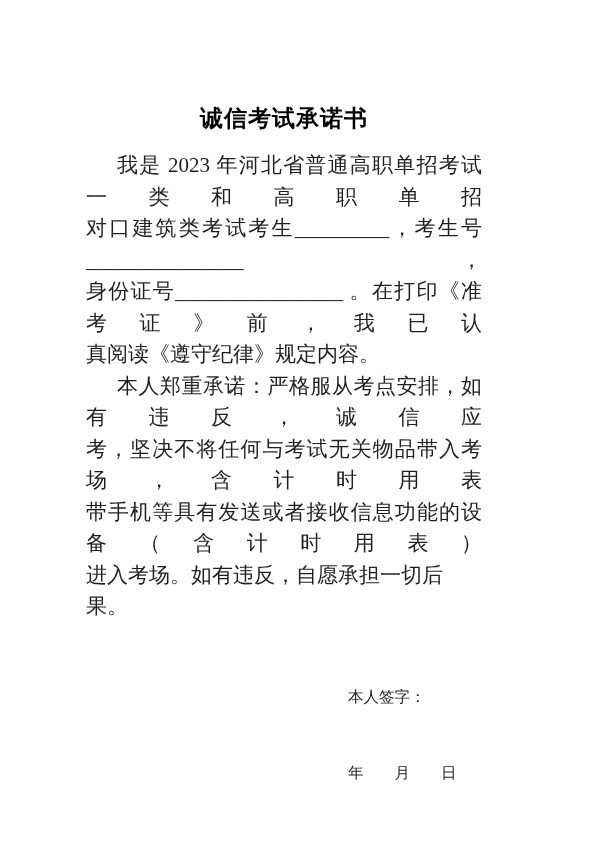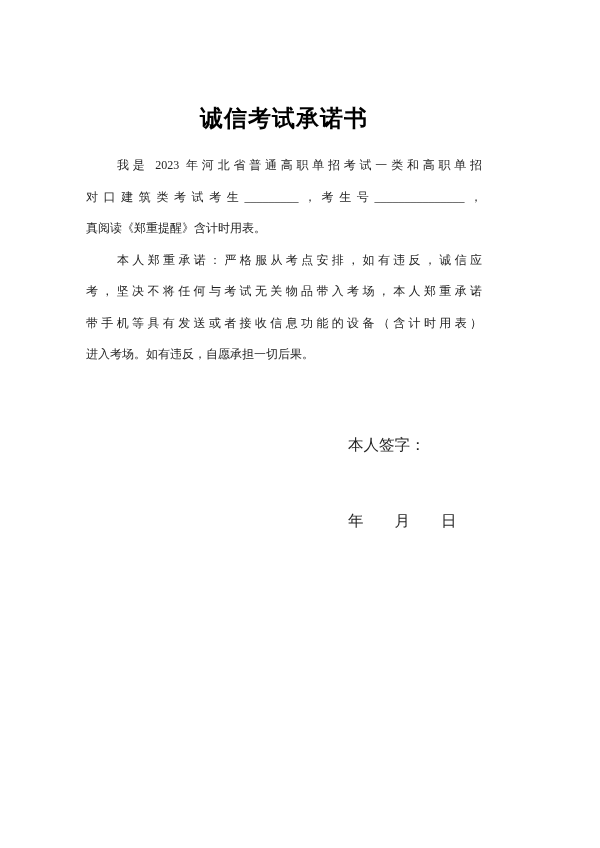--- a/index.html
+++ b/index.html
@@ -34,21 +34,21 @@
     margin:31px 0 0 0;
     padding-left:37px;
     font-family:"DejaVu Sans","Liberation Sans",sans-serif;
     font-weight:bold;
     font-size:16.5px;
     line-height:26px;
     color:var(--notice-red);
   }
   .para{
     margin:0;
-    font-size:12px;
+    font-size:21px;
     color:var(--text);
   }
   .para-first{margin-top:15px;}
   .line{
     line-height:31.5px;
     white-space:normal;
   }
   .justify{
     text-align:justify;
     text-align-last:justify;
@@ -71,26 +71,27 @@
 <body>
 
 <div class="page">
 
   <h1 class="doc-title">诚信考试承诺书</h1>
 
 
   <div class="para para-first">
     <div class="line justify indent">我是 2023 年河北省普通高职单招考试一类和高职单招</div>
     <div class="line justify">对口建筑类考试考生_________，考生号_______________，</div>
-    <div class="line">真阅读《郑重提醒》含计时用表。</div>
+    <div class="line justify">身份证号________________ 。在打印《准考证》前，我已认</div>
+    <div class="line">真阅读《遵守纪律》规定内容。</div>
   </div>
 
   <div class="para">
     <div class="line justify indent">本人郑重承诺：严格服从考点安排，如有违反，诚信应</div>
-    <div class="line justify">考，坚决不将任何与考试无关物品带入考场，本人郑重承诺</div>
+    <div class="line justify">考，坚决不将任何与考试无关物品带入考场，含计时用表</div>
     <div class="line justify">带手机等具有发送或者接收信息功能的设备（含计时用表）</div>
     <div class="line">进入考场。如有违反，自愿承担一切后果。</div>
   </div>
 
   <div class="sig-label">本人签字：</div>
 
   <div class="date-label">年　　月　　日</div>
 
 </div>
 

